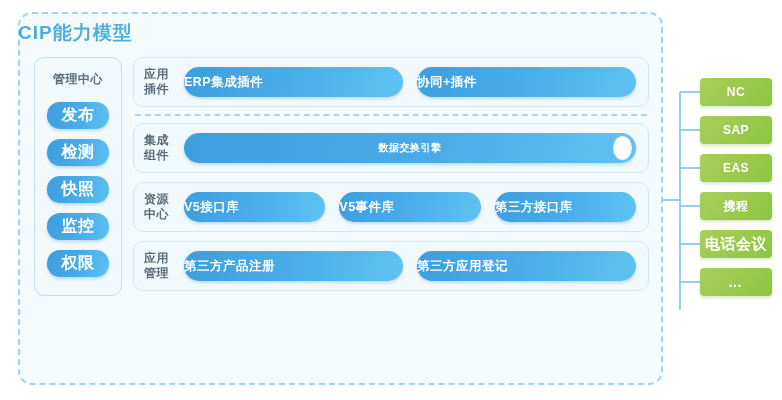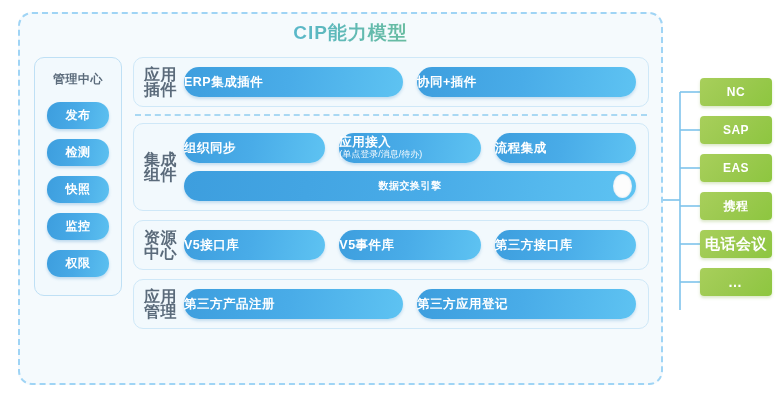--- a/index.html
+++ b/index.html
@@ -20,23 +20,22 @@
     width:645px;height:373px;
     box-sizing:border-box;
     border:2px dashed #9fd4f5;
     border-radius:14px;
     background:#f5fafd;
   }
 
   
   .diagram-title{
     position:absolute;
-    left:28px;top:20px;
+    left:18px;top:20px;
     width:645px;
-    text-align:center;
     font-size:19px;
     font-weight:bold;
     letter-spacing:1px;
     background:linear-gradient(90deg,#4aa8e0 0%,#54b6d8 35%,#8cc63f 100%);
     -webkit-background-clip:text;
     background-clip:text;
     color:transparent;
     text-decoration:underline;
     -webkit-text-fill-color:transparent;
   }
@@ -58,21 +57,21 @@
     color:#5b6b7b;
     font-weight:bold;
     letter-spacing:.5px;
   }
   .mgmt-list{margin-top:14px;display:flex;flex-direction:column;gap:10px;}
   .mgmt-pill{
     width:62px;height:27px;
     border-radius:13px;
     background:linear-gradient(100deg,#3d9ede 0%,#47a9e6 45%,#5cc0f0 100%);
     color:#ffffff;
-    font-size:12px;font-weight:bold;
+    font-size:16px;font-weight:bold;
     display:flex;align-items:center;justify-content:center;
     box-shadow:0 2px 3px rgba(60,140,200,.28);
     letter-spacing:.5px;
   }
 
   
   .rows{
     position:absolute;
     left:133px;top:57px;
     width:516px;
@@ -80,21 +79,21 @@
   .row-panel{
     box-sizing:border-box;
     border:1px solid #cfe8f8;
     border-radius:10px;
     background:#f2f9fd;
     display:flex;align-items:center;
     padding:9px 12px 9px 10px;
   }
   .row-label{
     width:40px;min-width:40px;
-    font-size:16px;font-weight:bold;color:#5b6b7b;
+    font-size:12px;font-weight:bold;color:#5b6b7b;
     line-height:15px;
     text-align:left;
     letter-spacing:.5px;
   }
   .row-body{flex:1;display:flex;flex-direction:column;gap:8px;}
   .pill-line{display:flex;gap:14px;}
   .bpill{
     flex:1;
     height:30px;
     border-radius:15px;
@@ -203,32 +202,20 @@
     </div>
 
     <div class="row-sep"></div>
 
     <div class="row-panel">
       <div class="row-label">
         <div>集成</div>
         <div>组件</div>
       </div>
       <div class="row-body">
-        <div class="pill-line">
-          <div class="bpill">
-            <span>组织同步</span>
-          </div>
-          <div class="bpill two-line">
-            <span>应用接入</span>
-            <span class="sub">(单点登录/消息/待办)</span>
-          </div>
-          <div class="bpill">
-            <span>流程集成</span>
-          </div>
-        </div>
         <div class="wide-bar">
           <span>数据交换引擎</span>
           <span class="cyl-end"></span>
         </div>
       </div>
     </div>
 
     <div class="row-gap"></div>
 
     <div class="row-panel">

